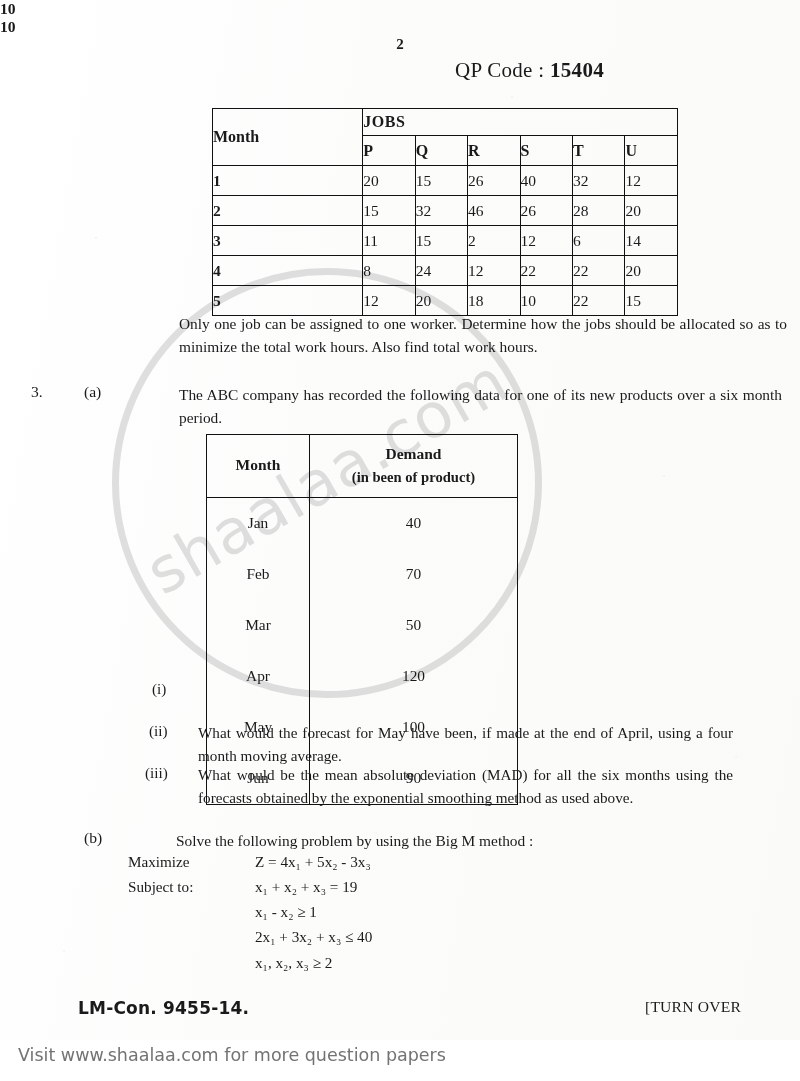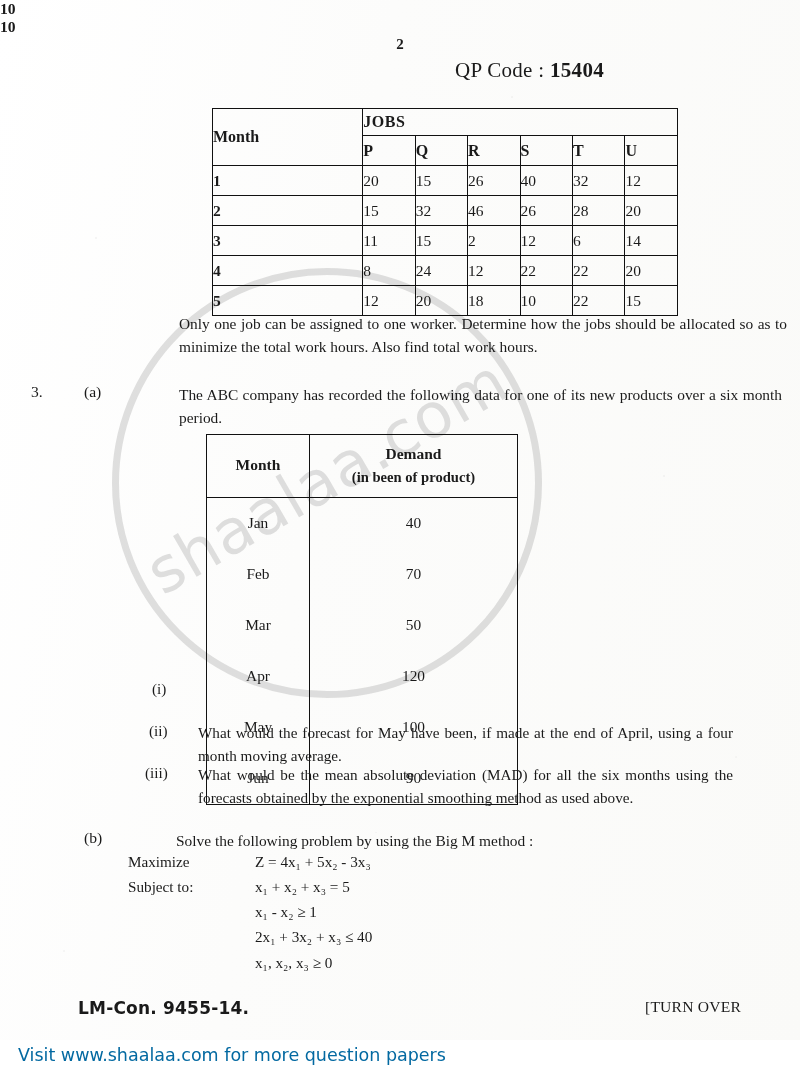--- a/index.html
+++ b/index.html
@@ -251,21 +251,21 @@
     width: 800px;
     height: 41px;
     background: #ffffff;
   }
   #banner-text {
     position: absolute;
     left: 18px;
     top: 1045px;
     font-family: "DejaVu Sans", sans-serif;
     font-size: 17.5px;
-    color: #0369a1;
+    color: #737373;
   }
 </style>
 </head>
 <body>
 
 <div id="page">
 
   <div id="paper-noise"></div>
 
   <div id="watermark">
@@ -397,24 +397,24 @@
     <div class="roman-item" id="ri3-t">What would be the mean absolute deviation (MAD) for all the six months using the forecasts obtained by the exponential smoothing method as used above.</div>
 
     <div class="q-num" id="q3b-label">(b)</div>
     <div class="para" id="q3b-text">Solve the following problem by using the Big M method :</div>
     <div id="q3b-marks">10</div>
 
     <div class="math-row math-label r1">Maximize</div>
     <div class="math-row math-expr r1">Z = 4x₁ + 5x₂ - 3x₃</div>
 
     <div class="math-row math-label r2">Subject to:</div>
-    <div class="math-row math-expr r2">x₁ + x₂ + x₃ = 5</div>
+    <div class="math-row math-expr r2">x₁ + x₂ + x₃ = 19</div>
     <div class="math-row math-expr r3">x₁ - x₂ ≥ 1</div>
     <div class="math-row math-expr r4">2x₁ + 3x₂ + x₃ ≤ 40</div>
-    <div class="math-row math-expr r5">x₁, x₂, x₃ ≥ 0</div>
+    <div class="math-row math-expr r5">x₁, x₂, x₃ ≥ 2</div>
 
     <div id="footer-code">LM-Con. 9455-14.</div>
     <div id="turn-over">[TURN OVER</div>
 
     <div id="banner"></div>
     <div id="banner-text">Visit www.shaalaa.com for more question papers</div>
 
   </div>
 </div>
 

